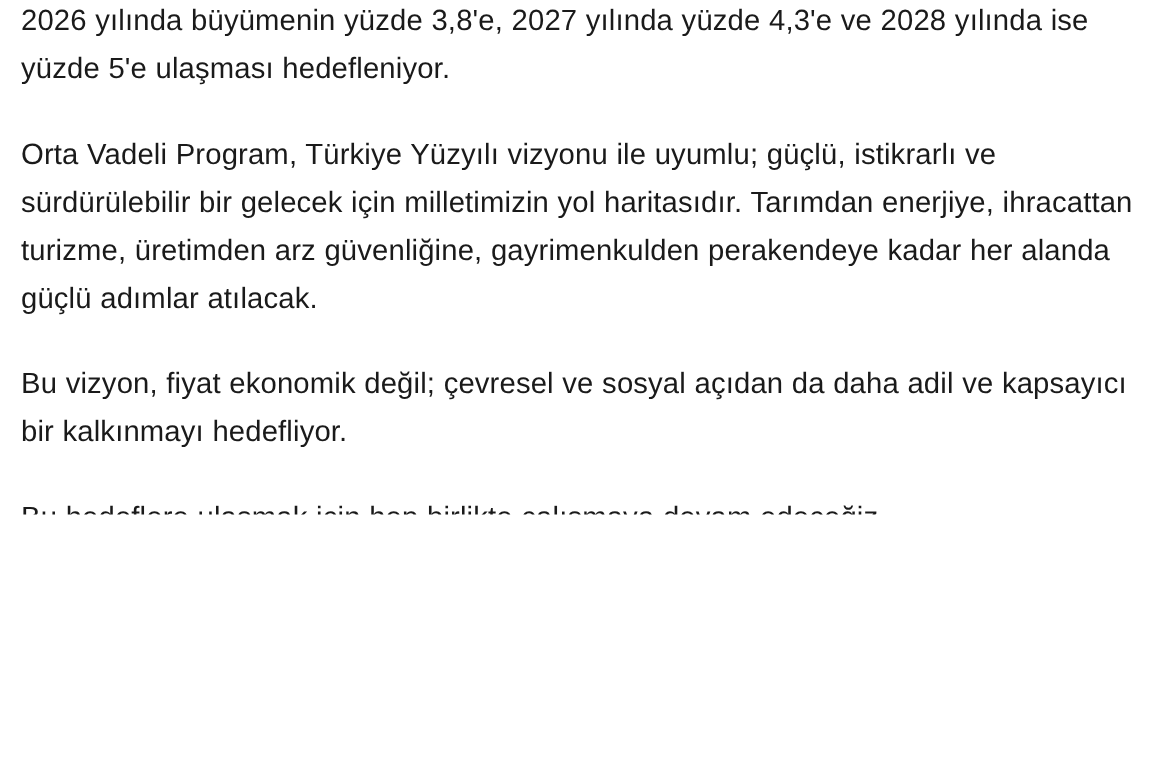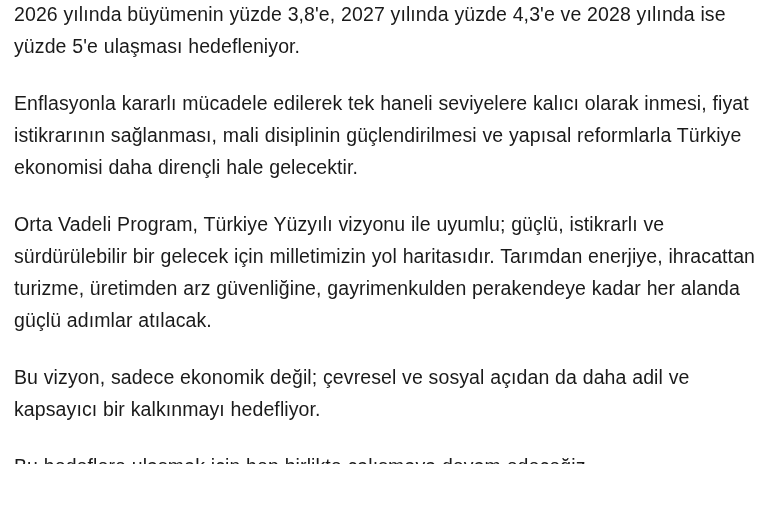--- a/index.html
+++ b/index.html
@@ -37,17 +37,16 @@
     margin-top: 25px;
     height: 14px;
     overflow: hidden;
   }
 </style>
 </head>
 <body>
 
 <div class="article">
   <p class="para para-first">2026 yılında büyümenin yüzde 3,8'e, 2027 yılında yüzde 4,3'e ve 2028 yılında ise yüzde 5'e ulaşması hedefleniyor.</p>
-  <p class="para">Enflasyonla kararlı mücadele edilerek tek haneli seviyelere kalıcı olarak inmesi, fiyat istikrarının sağlanması, mali disiplinin güçlendirilmesi ve yapısal reformlarla Türkiye ekonomisi daha dirençli hale gelecektir.</p>
   <p class="para">Orta Vadeli Program, Türkiye Yüzyılı vizyonu ile uyumlu; güçlü, istikrarlı ve sürdürülebilir bir gelecek için milletimizin yol haritasıdır. Tarımdan enerjiye, ihracattan turizme, üretimden arz güvenliğine, gayrimenkulden perakendeye kadar her alanda güçlü adımlar atılacak.</p>
-  <p class="para">Bu vizyon, sadece ekonomik değil; çevresel ve sosyal açıdan da daha adil ve kapsayıcı bir kalkınmayı hedefliyor.</p>
+  <p class="para">Bu vizyon, fiyat ekonomik değil; çevresel ve sosyal açıdan da daha adil ve kapsayıcı bir kalkınmayı hedefliyor.</p>
   <p class="para para-clipped">Bu hedeflere ulaşmak için hep birlikte çalışmaya devam edeceğiz.</p>
 </div>
 
 </body></html>

